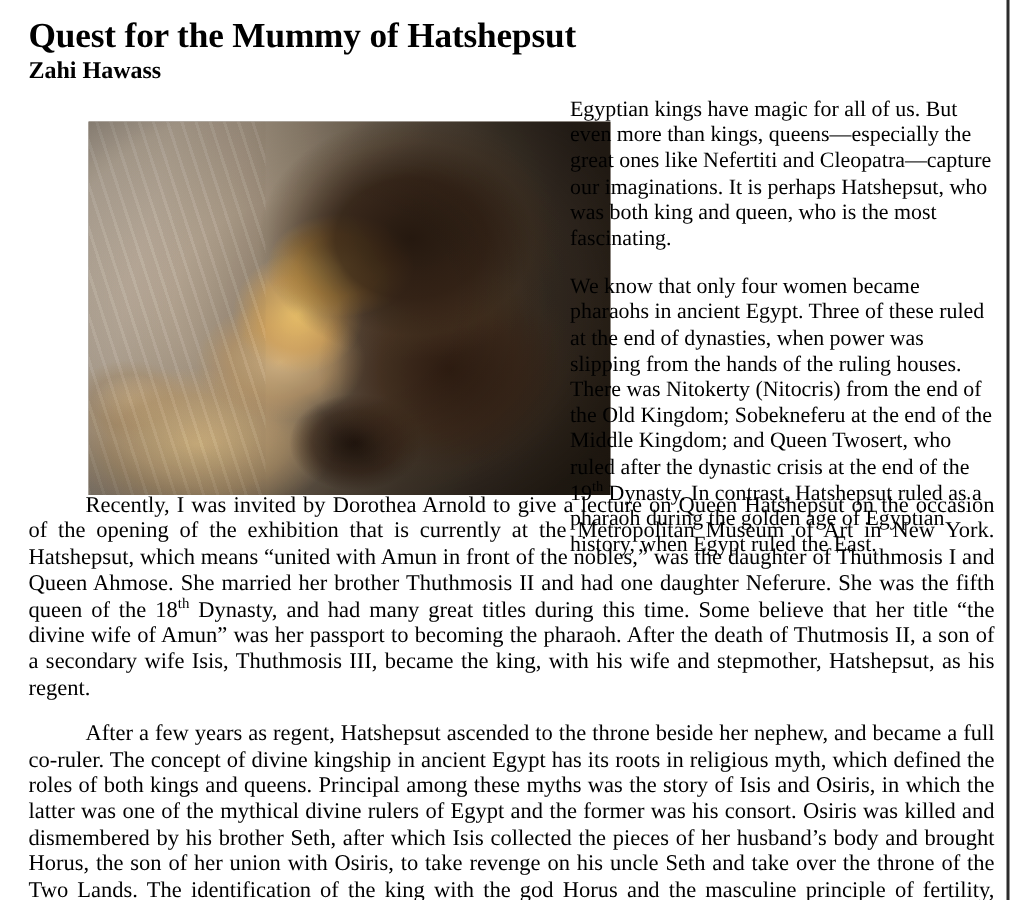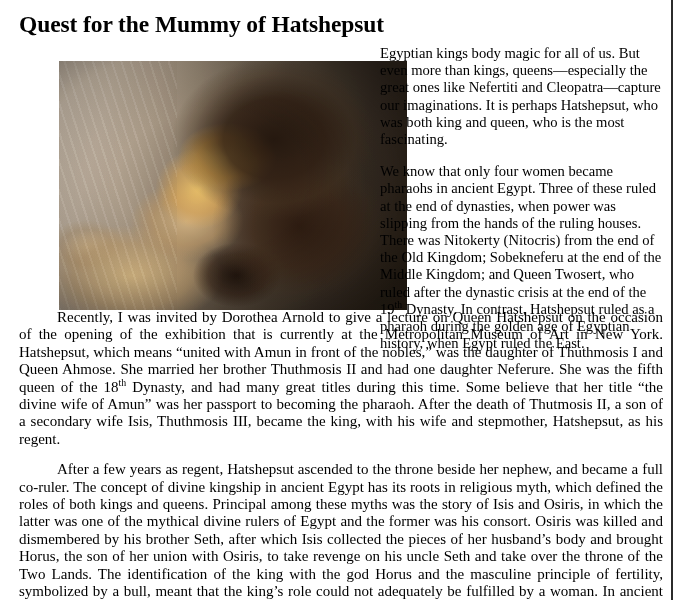--- a/index.html
+++ b/index.html
@@ -172,30 +172,31 @@
     line-height: 0;
   }
 </style>
 </head>
 <body>
 
 <div class="page">
 
   <header class="masthead">
     <h1 class="doc-title">Quest for the Mummy of Hatshepsut</h1>
+    <div class="doc-author">Zahi Hawass</div>
   </header>
 
   <section class="top-section">
 
     <figure class="photo-figure">
       <div class="photo" aria-label="Photograph of an ancient Egyptian mummy's head and shoulders lying in a tomb, face wrapped in linen with dark hair against a stone wall"></div>
     </figure>
 
     <div class="side-column">
-      <p>Egyptian kings body magic for all of us. But even more than kings, queens—especially the great ones like Nefertiti and Cleopatra—capture our imaginations. It is perhaps Hatshepsut, who was both king and queen, who is the most fascinating.</p>
+      <p>Egyptian kings have magic for all of us. But even more than kings, queens—especially the great ones like Nefertiti and Cleopatra—capture our imaginations. It is perhaps Hatshepsut, who was both king and queen, who is the most fascinating.</p>
       <p><span>We know that only four women became pharaohs in ancient Egypt. Three of these ruled at the end of dynasties, when power was slipping from the hands of the ruling houses. There was Nitokerty (Nitocris) from the end of the Old Kingdom; Sobekneferu at the end of the Middle Kingdom; and Queen Twosert, who ruled after the dynastic crisis at the end of the 19</span><sup>th</sup><span> Dynasty. In contrast, Hatshepsut ruled as a pharaoh during the golden age of Egyptian history, when Egypt ruled the East.</span></p>
     </div>
 
   </section>
 
   <section class="body-col">
     <p><span>Recently, I was invited by Dorothea Arnold to give a lecture on Queen Hatshepsut on the occasion of the opening of the exhibition that is currently at the Metropolitan Museum of Art in New York. Hatshepsut, which means “united with Amun in front of the nobles,” was the daughter of Thuthmosis I and Queen Ahmose. She married her brother Thuthmosis II and had one daughter Neferure. She was the fifth queen of the 18</span><sup>th</sup><span> Dynasty, and had many great titles during this time. Some believe that her title “the divine wife of Amun” was her passport to becoming the pharaoh. After the death of Thutmosis II, a son of a secondary wife Isis, Thuthmosis III, became the king, with his wife and stepmother, Hatshepsut, as his regent.</span></p>
     <p>After a few years as regent, Hatshepsut ascended to the throne beside her nephew, and became a full co-ruler. The concept of divine kingship in ancient Egypt has its roots in religious myth, which defined the roles of both kings and queens. Principal among these myths was the story of Isis and Osiris, in which the latter was one of the mythical divine rulers of Egypt and the former was his consort. Osiris was killed and dismembered by his brother Seth, after which Isis collected the pieces of her husband’s body and brought Horus, the son of her union with Osiris, to take revenge on his uncle Seth and take over the throne of the Two Lands. The identification of the king with the god Horus and the masculine principle of fertility, symbolized by a bull, meant that the king’s role could not adequately be fulfilled by a woman. In ancient Egypt, the king was always associated with male images, such as the bull and the falcon, while his queen was identified with the vulture goddess Nekhbet. Thus a woman, according to religious dogma, could not take the office of pharaoh.</p>
 
   </section>

